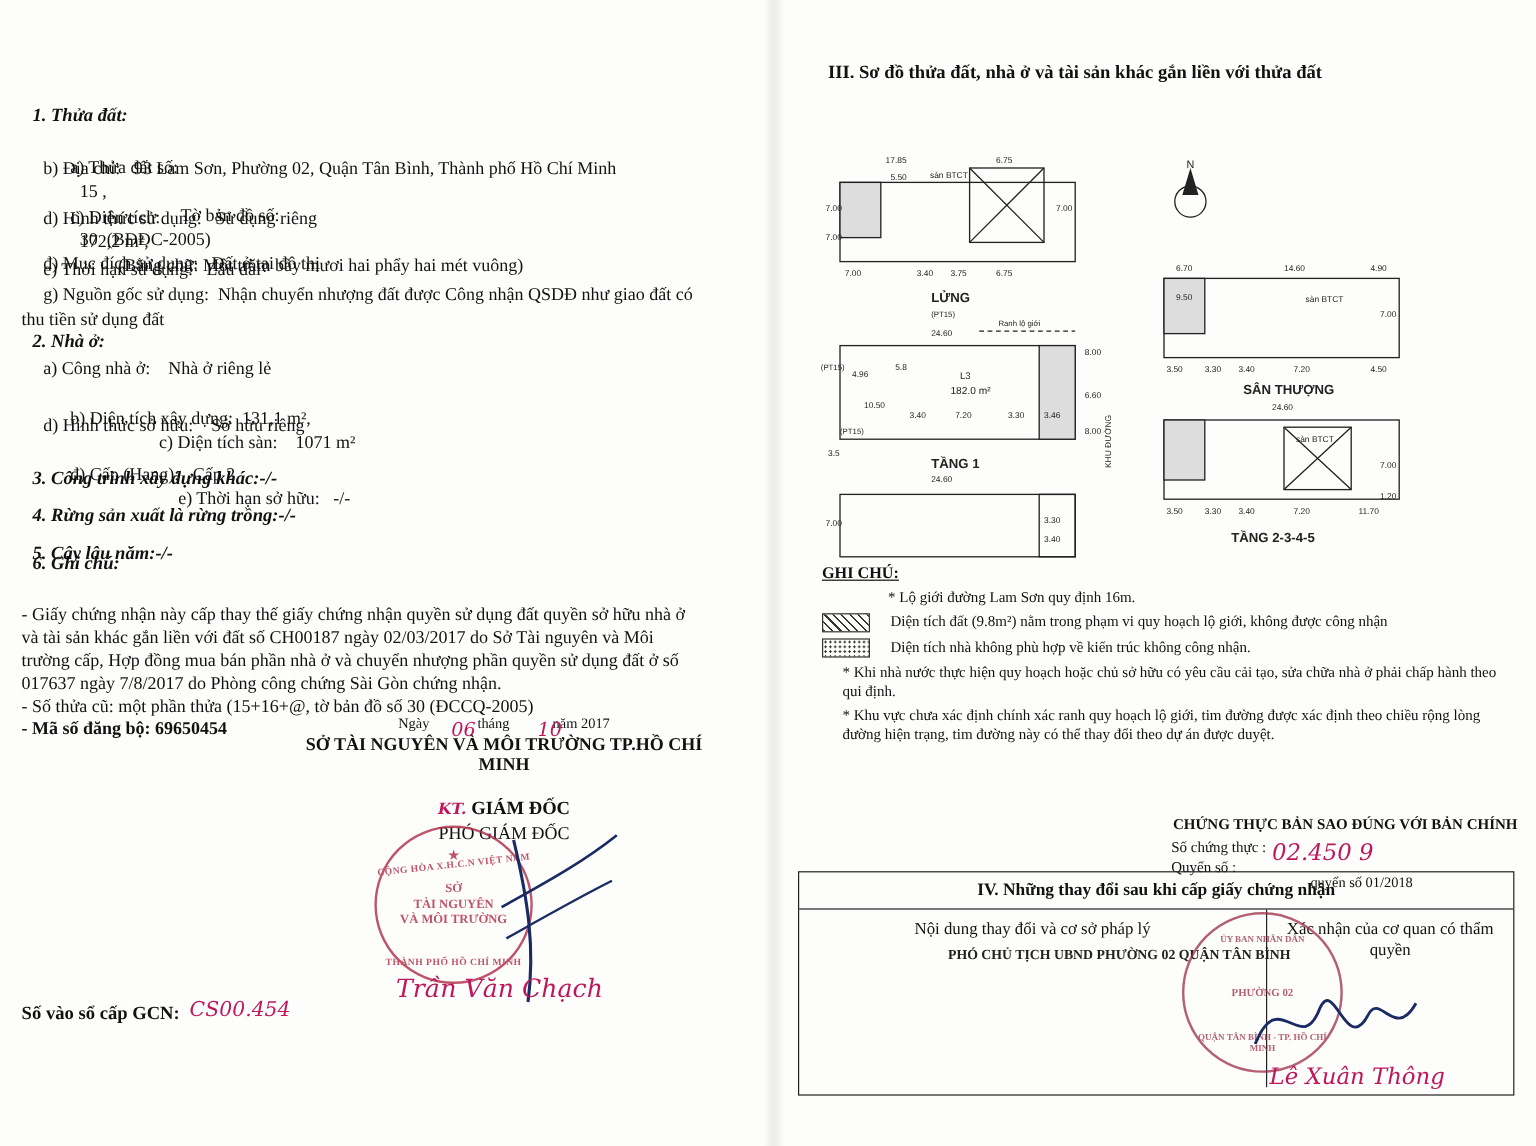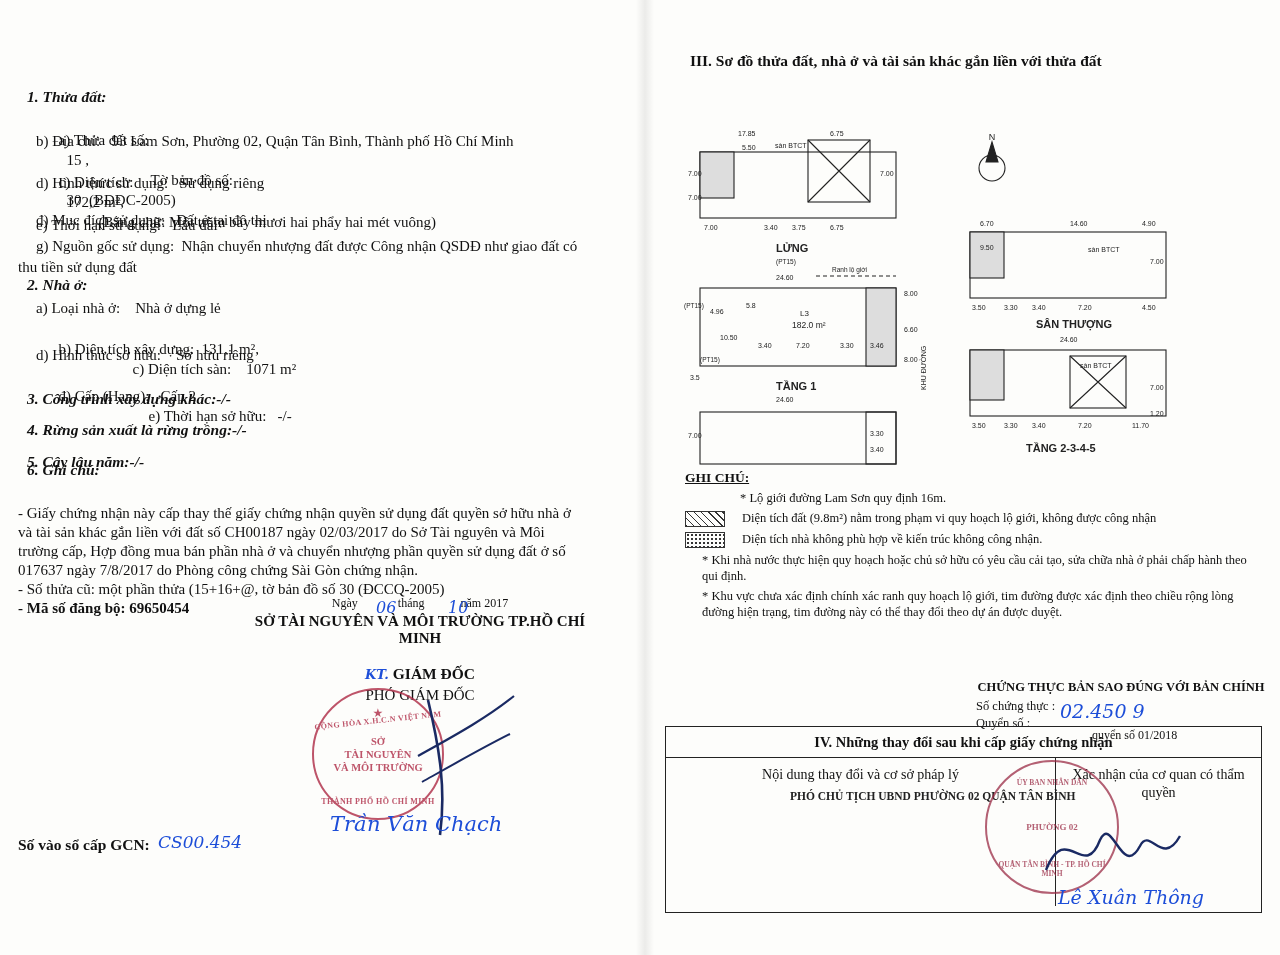--- a/index.html
+++ b/index.html
@@ -70,21 +70,21 @@
     text-align: center;
   }
   #sign-block .d1 { font-size: 12px; }
   #sign-block .d2 { font-weight: bold; font-size: 15px; margin-top: 2px;}
   #sign-block .d3 { font-weight: bold; font-size: 15.5px; margin-top: 18px; }
   #sign-block .d4 { font-size: 15px; margin-top: 4px; }
   .hand {
     font-family: "DejaVu Serif", serif;
     font-style: italic;
   }
-  .ink { color: #1d4ed8; }
+  .ink { color: #be185d; }
   #date-day { position: absolute; left: 376px; top: 598px; font-size: 16px; }
   #date-month { position: absolute; left: 448px; top: 598px; font-size: 16px; }
 
   #stamp {
     position: absolute;
     left: 312px; top: 688px;
     width: 128px; height: 128px;
     border: 2.4px solid #b0304a;
     border-radius: 50%;
     color: #b0304a;
@@ -227,21 +227,21 @@
       <span style="margin-left:40px">(Bằng chữ: Một trăm bảy mươi hai phẩy hai mét vuông)</span>
     </div>
 
     <div class="line l2" style="top:173px">d) Hình thức sử dụng:   Sử dụng riêng</div>
     <div class="line l2" style="top:210px">đ) Mục đích sử dụng:   Đất ở tại đô thị</div>
     <div class="line l2" style="top:215px">e) Thời hạn sử dụng:   Lâu dài</div>
     <div class="line l2" style="top:236px">g) Nguồn gốc sử dụng:  Nhận chuyển nhượng đất được Công nhận QSDĐ như giao đất có</div>
     <div class="line" style="position:absolute;left:18px;top:257px">thu tiền sử dụng đất</div>
 
     <div class="sub-head" id="sec2-2">2. Nhà ở:</div>
-    <div class="line l2" style="top:298px">a) Loại nhà ở:    Nhà ở dựng lẻ</div>
+    <div class="line l2" style="top:298px">a) Công nhà ở:    Nhà ở riêng lẻ</div>
     <div class="line l2" style="top:319px">
       <span>b) Diện tích xây dựng:  131,1 m²,</span>
       <span style="margin-left:74px">c) Diện tích sàn:    1071 m²</span>
     </div>
     <div class="line l2" style="top:345px">d) Hình thức sở hữu:    Sở hữu riêng</div>
     <div class="line l2" style="top:366px">
       <span>đ) Cấp (Hạng):   Cấp 2</span>
       <span style="margin-left:90px">e) Thời hạn sở hữu:   -/-</span>
     </div>
 

